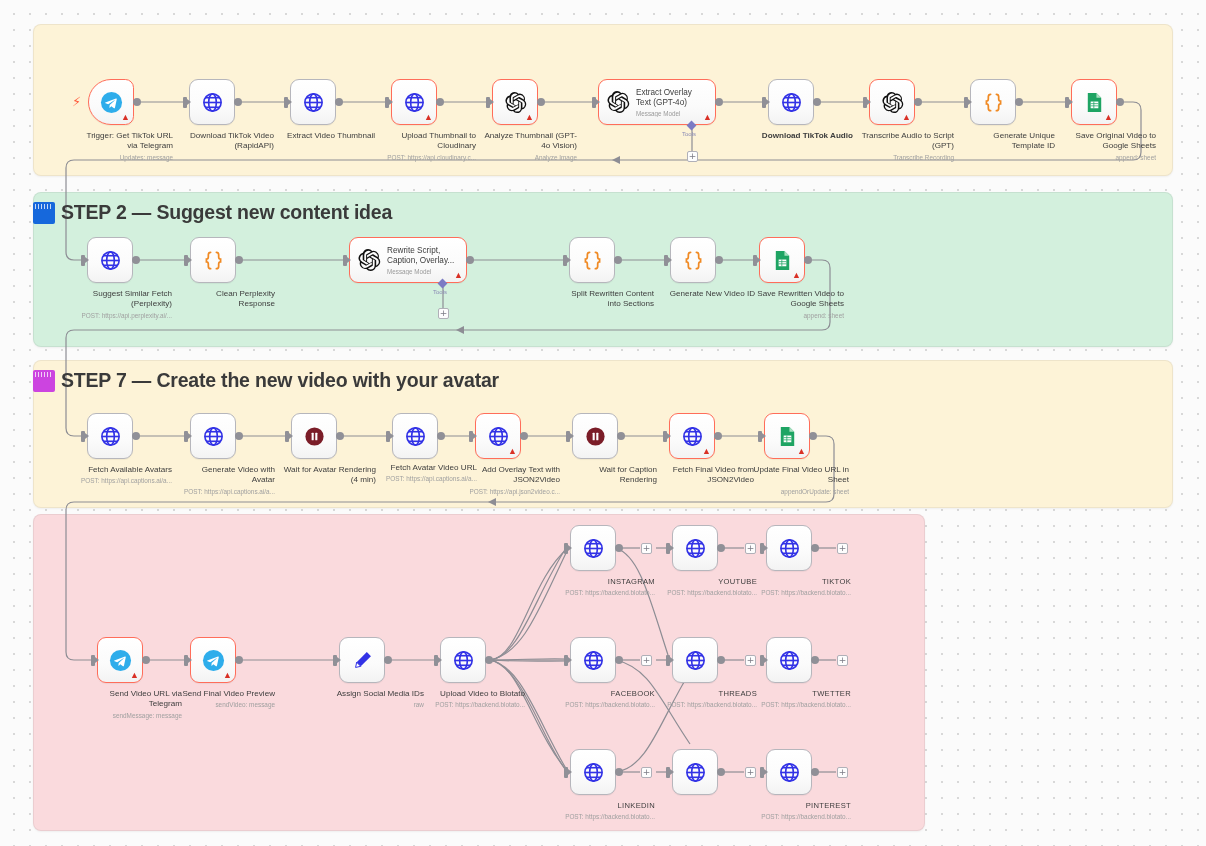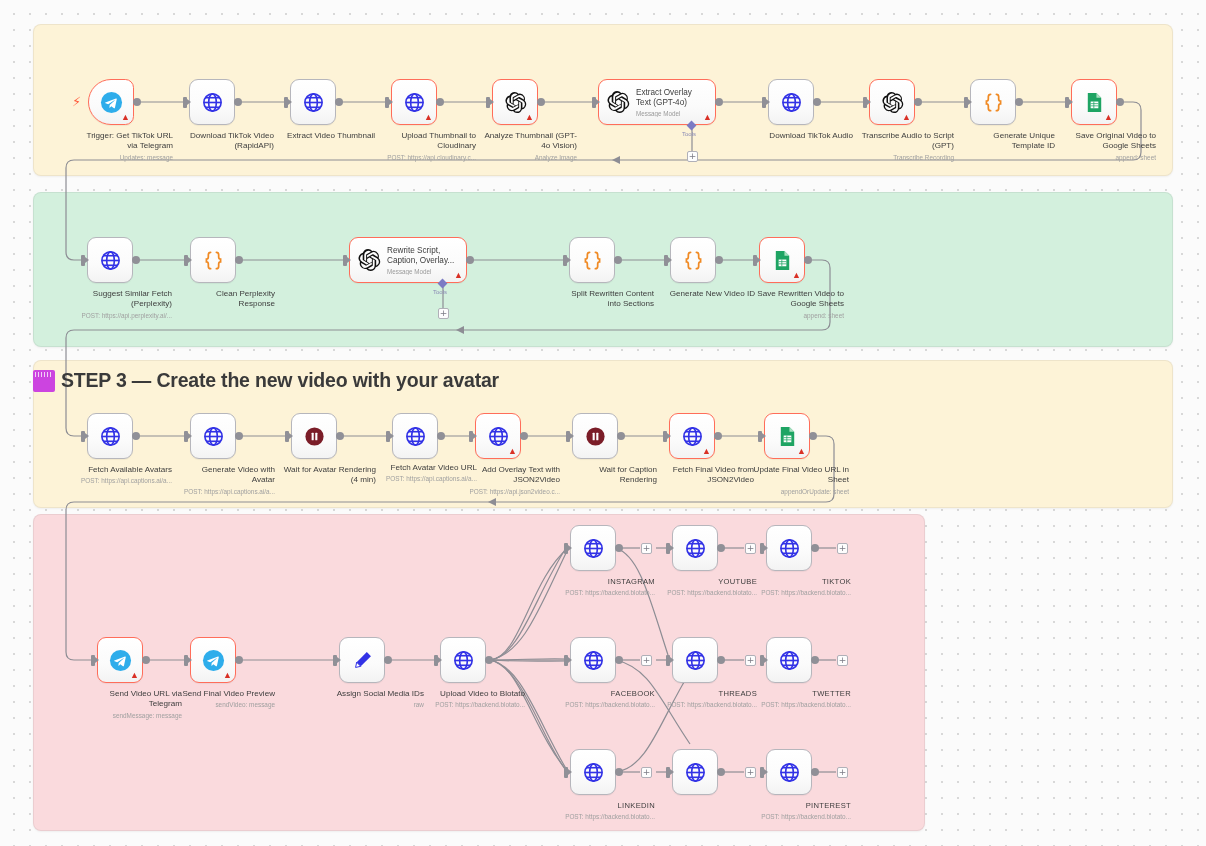--- a/index.html
+++ b/index.html
@@ -251,23 +251,27 @@
     <line x1="812" y1="772" x2="836" y2="772"></line>
 
     <path d="M616 548 C 640 556, 650 600, 668 655"></path>
     <path d="M616 660 C 650 668, 660 700, 690 744"></path>
     <path d="M616 772 C 648 768, 660 720, 690 672"></path>
 
     <line x1="692" y1="126" x2="692" y2="152"></line>
     <line x1="443" y1="284" x2="443" y2="308"></line>
   </svg>
 
+  <div class="step-head" style="left:33px; top:202px;">
+    <span class="step-emoji" style="background:#1668dc"></span>
+    <span class="step-title">STEP 2 — Suggest new content idea</span>
+  </div>
   <div class="step-head" style="left:33px; top:370px;">
     <span class="step-emoji" style="background:#cc44e0"></span>
-    <span class="step-title">STEP 3 — Create the new video with your avatar</span>
+    <span class="step-title">STEP 7 — Create the new video with your avatar</span>
   </div>
 
   <div id="nodes-layer">
       <div class="node err trigger" style="left: 88px; top: 79px;">
         <span class="node-glyph">
           <svg width="23" height="23" viewBox="0 0 24 24">
             <circle cx="12" cy="12" r="11" fill="#2eadeb"></circle>
             <path d="M5.6 12.1l11.1-4.3c.5-.2 1 .1.8.8l-1.9 8.9c-.1.6-.5.7-1 .4l-2.8-2.1-1.3 1.3c-.2.2-.4.3-.7.3l.3-2.9 5.2-4.7c.2-.2 0-.3-.3-.1l-6.4 4-2.8-.9c-.6-.2-.6-.6.1-.7z" fill="#fff"></path>
           </svg>
         </span>
@@ -367,21 +371,21 @@
         <span class="node-glyph">
           <svg width="23" height="23" viewBox="0 0 24 24" fill="none" stroke="#3232e6" stroke-width="1.7">
             <circle cx="12" cy="12" r="9"></circle>
             <ellipse cx="12" cy="12" rx="4" ry="9"></ellipse>
             <line x1="3" y1="12" x2="21" y2="12"></line>
             <line x1="4.4" y1="7" x2="19.6" y2="7"></line>
             <line x1="4.4" y1="17" x2="19.6" y2="17"></line>
           </svg>
         </span>
       </div>
-      <div class="cap" style="left: 729px; top: 131px; width: 124px;">
+      <div class="cap" style="left: 729px; top: 131px; width: 124px; font-weight: bold;">
         <span class="t">Download TikTok Audio</span>
                      <span class="s"></span>
       </div>
       <div class="plug" style="left: 762px; top: 96.5px;"></div>
       <div class="dot" style="left: 813px; top: 98px;"></div>
       <div class="node err" style="left: 869px; top: 79px;">
         <span class="node-glyph">
           <svg width="23" height="23" viewBox="0 0 24 24">
             <path fill="#111" d="M21.6 10a5.4 5.4 0 0 0-.5-4.5 5.5 5.5 0 0 0-5.9-2.6A5.4 5.4 0 0 0 11.1 1a5.5 5.5 0 0 0-5.2 3.8A5.4 5.4 0 0 0 2.3 7.4a5.5 5.5 0 0 0 .7 6.4 5.4 5.4 0 0 0 .5 4.5 5.5 5.5 0 0 0 5.9 2.6A5.4 5.4 0 0 0 13.5 23a5.5 5.5 0 0 0 5.2-3.8 5.4 5.4 0 0 0 3.6-2.6 5.5 5.5 0 0 0-.7-6.6zM13.5 21.5a4 4 0 0 1-2.6-.9l.1-.1 4.4-2.5a.7.7 0 0 0 .4-.6v-6.2l1.8 1.1v5.1a4.1 4.1 0 0 1-4.1 4.1zM4.7 17.7a4 4 0 0 1-.5-2.7l.1.1 4.4 2.5a.7.7 0 0 0 .7 0l5.4-3.1v2.1l-4.5 2.6a4.1 4.1 0 0 1-5.6-1.5zM3.6 8.3a4 4 0 0 1 2.1-1.8v5.2a.7.7 0 0 0 .4.6l5.4 3.1-1.8 1-4.5-2.6a4.1 4.1 0 0 1-1.5-5.5zm15.3 3.6l-5.4-3.2 1.8-1 4.5 2.6a4.1 4.1 0 0 1-.6 7.4v-5.2a.7.7 0 0 0-.3-.6zM20.7 9l-.1-.1-4.4-2.6a.7.7 0 0 0-.7 0l-5.4 3.1V7.3l4.5-2.6a4.1 4.1 0 0 1 6.1 4.3zM9.1 13.1l-1.8-1V6.9a4.1 4.1 0 0 1 6.7-3.2l-.1.1-4.4 2.5a.7.7 0 0 0-.4.6zm1-2.1L12.5 9.6l2.4 1.4v2.8l-2.4 1.4-2.4-1.4z"></path>
           </svg>

